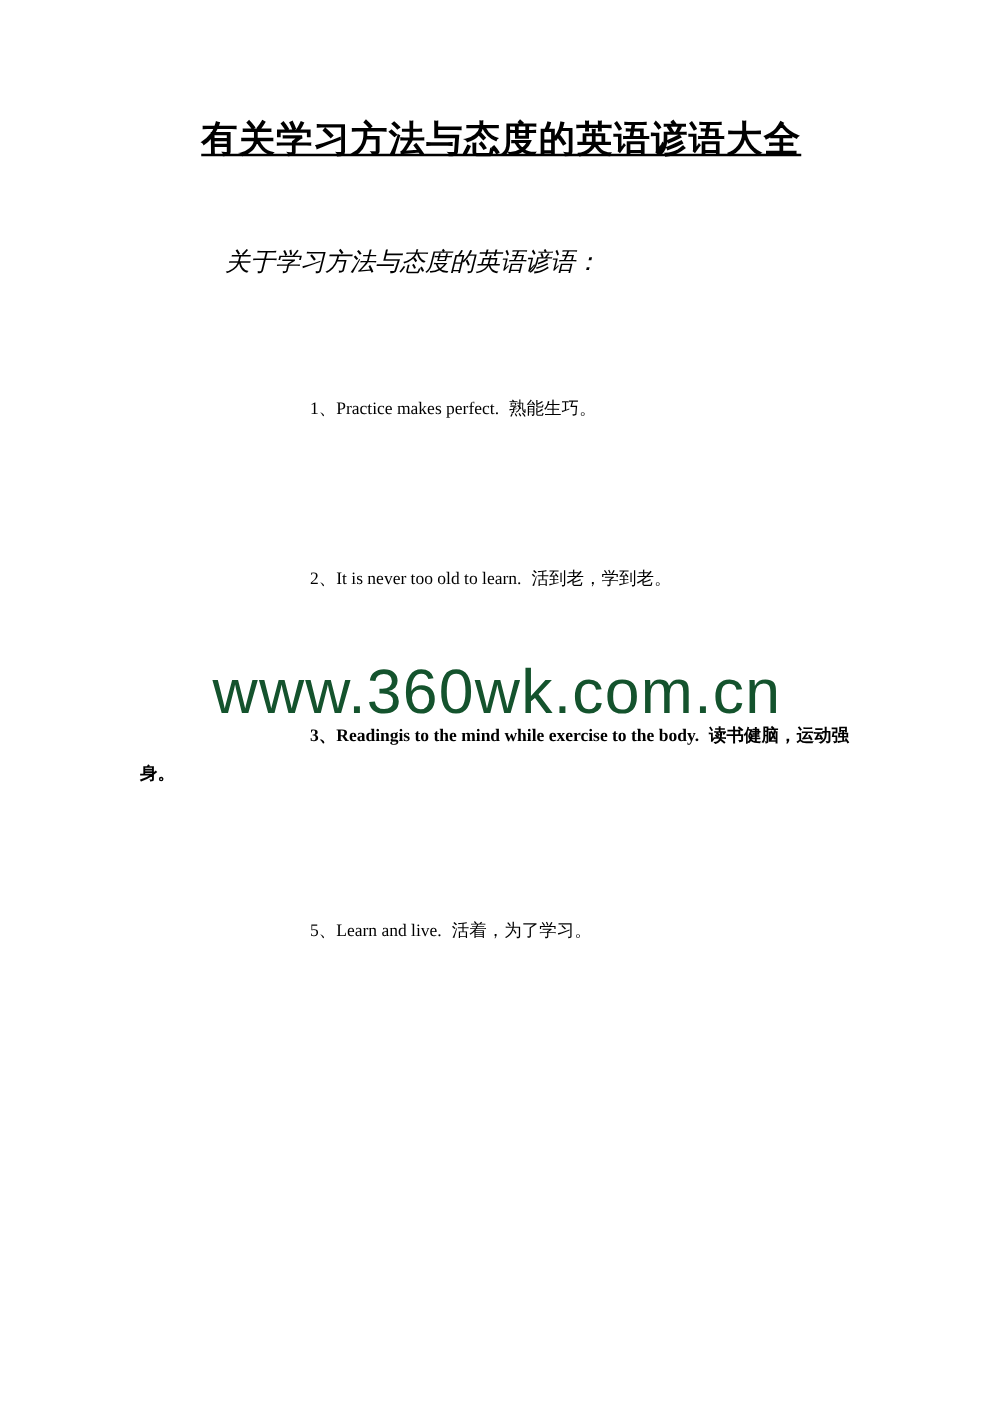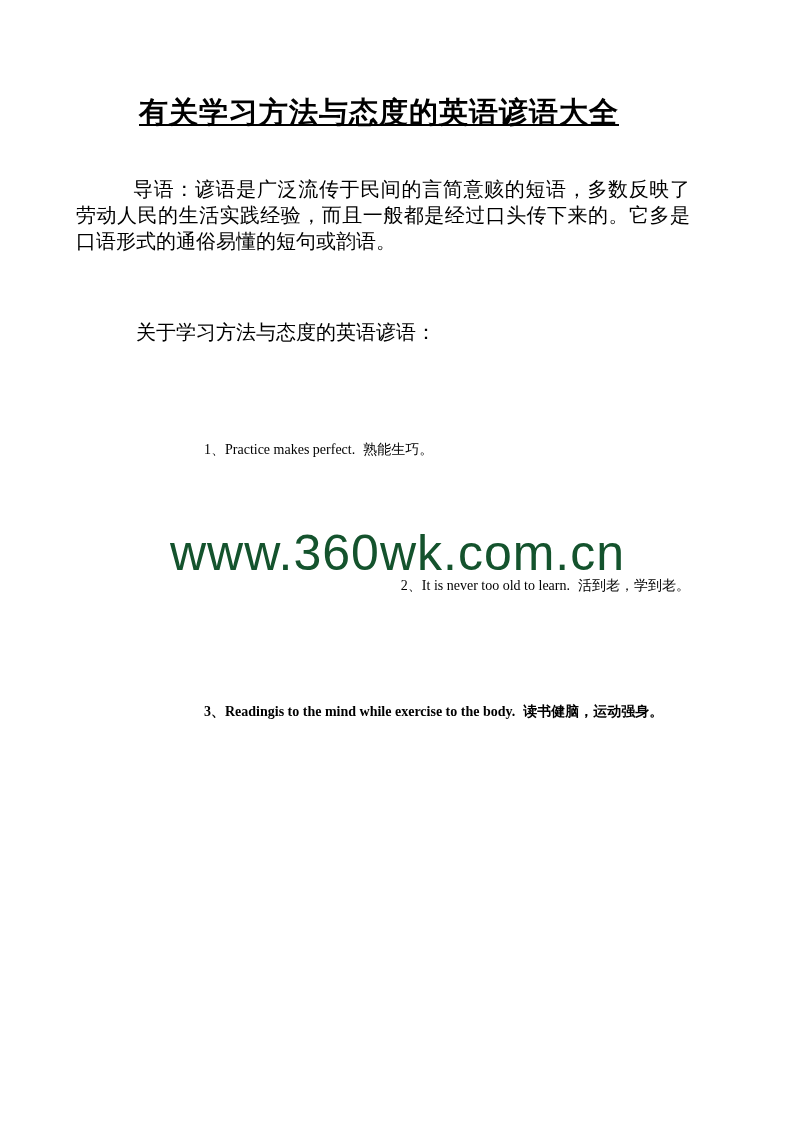--- a/index.html
+++ b/index.html
@@ -12,21 +12,21 @@
     width: 800px;
     height: 1132px;
     background: #ffffff;
     color: #000000;
     font-family: "Liberation Serif", "DejaVu Serif", serif;
     overflow: hidden;
     box-sizing: border-box;
   }
   .content {
     position: relative;
-    padding: 0 110px 0 68px;
+    padding: 0 110px 0 112px;
   }
   .doc-title {
     margin: 0;
     padding-top: 94px;
     text-align: center;
     font-size: 29px;
     font-weight: bold;
     letter-spacing: 1px;
     text-decoration: underline;
     line-height: 1.3;
@@ -36,29 +36,30 @@
     font-size: 20px;
     line-height: 26px;
     text-indent: 57px;
     text-align: justify;
   }
   .section-heading {
     margin: 65px 0 0 0;
     font-size: 20px;
     line-height: 26px;
     text-indent: 68px;
+    font-style: italic;
   }
   .item {
     margin: 0;
     font-size: 14px;
     line-height: 30px;
     text-indent: 68px;
   }
   .item-1 { margin-top: 90px; }
-  .item-2 { margin-top: 106px; text-align: right; }
+  .item-2 { margin-top: 106px; }
   .item-3 { margin-top: 96px; font-weight: bold; }
   .item-4 { margin-top: 94px; }
   .item-5 { margin-top: 96px; }
   .item .num {
     display: inline-block;
     min-width: 44px;
   }
   .item .zh {
     margin-left: 8px;
   }
@@ -79,32 +80,34 @@
 <body>
 
 <div class="page">
 
   <div class="watermark">www.360wk.com.cn</div>
 
   <div class="content">
 
     <h1 class="doc-title">有关学习方法与态度的英语谚语大全</h1>
 
-    <p class="intro">导语：谚语是广泛流传于民间的言简意赅的短语，多数反映了劳动人民的生活实践经验，而且一般都是经过口头传下来的。它多是口语形式的通俗易懂的短句或韵语。</p>
 
     <p class="section-heading">关于学习方法与态度的英语谚语：</p>
 
     <p class="item item-1">
       <span class="num">1、</span><span class="en">Practice makes perfect.</span><span class="zh">熟能生巧。</span>
     </p>
 
     <p class="item item-2">
       <span class="num">2、</span><span class="en">It is never too old to learn.</span><span class="zh">活到老，学到老。</span>
     </p>
 
     <p class="item item-3">
       <span class="num">3、</span><span class="en">Readingis to the mind while exercise to the body.</span><span class="zh">读书健脑，运动强身。</span>
     </p>
 
 
+    <p class="item item-5">
+      <span class="num">5、</span><span class="en">Learn and live.</span><span class="zh">活着，为了学习。</span>
+    </p>
 
   </div>
 </div>
 
 </body></html>

